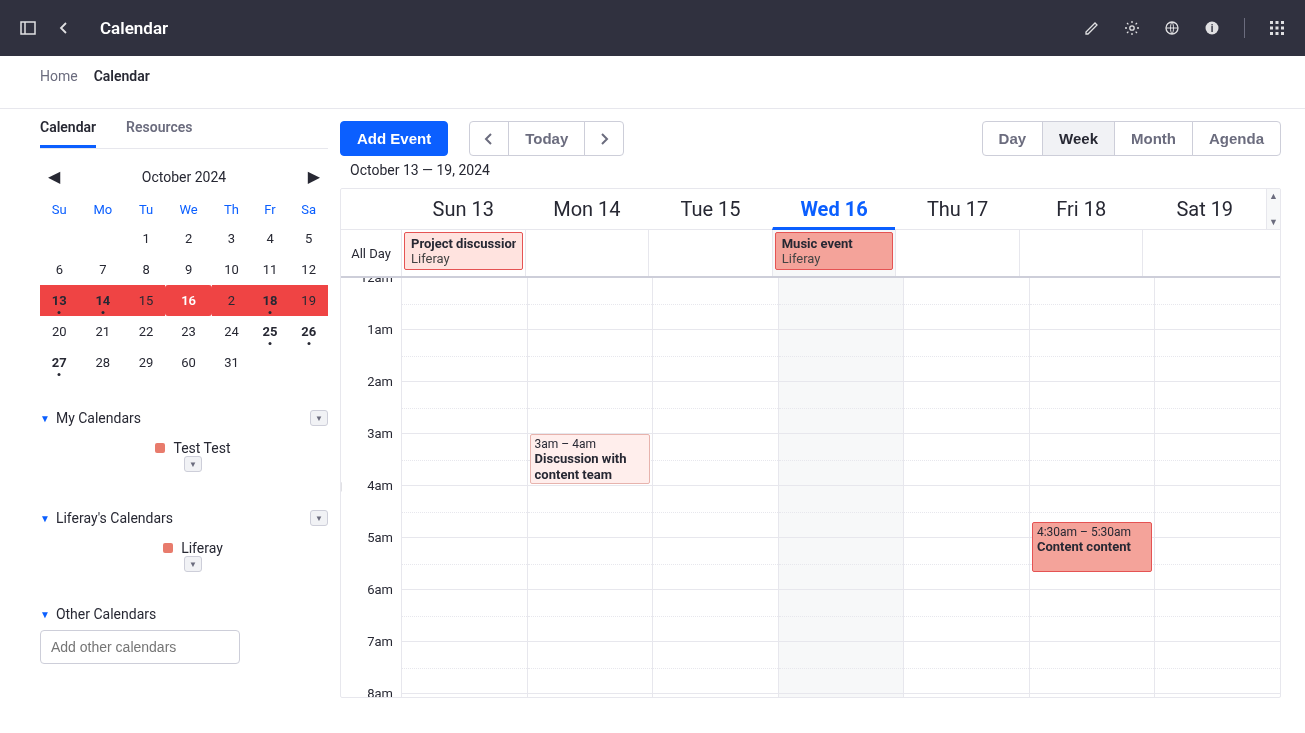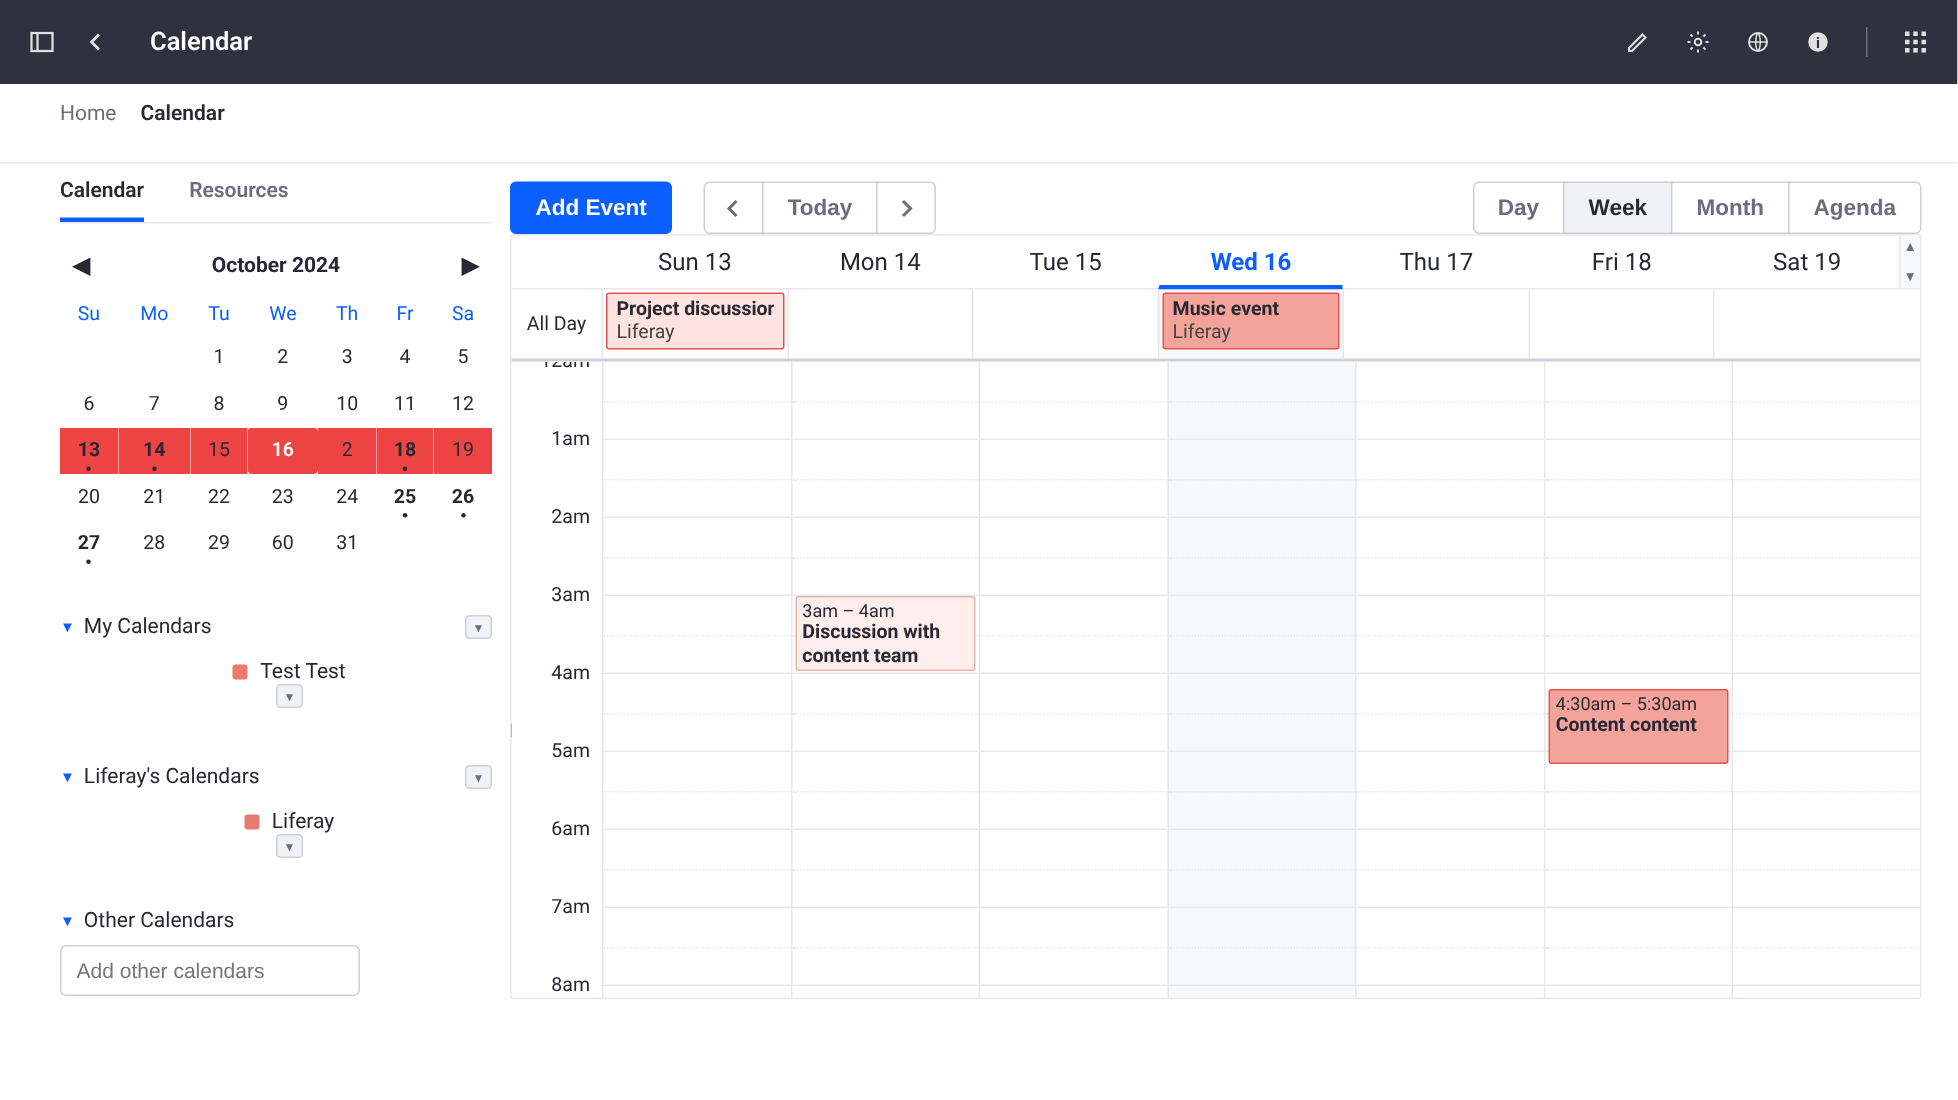--- a/index.html
+++ b/index.html
@@ -13,21 +13,21 @@
 .breadcrumbs { padding: 12px 40px 0; color: #6b6c7e; font-size: 14px; display: flex; gap: 16px; }
 .breadcrumbs .current { color: #272833; font-weight: 600; }
 .content-wrap { display: flex; border-top: 1px solid #e7e7ed; margin-top: 24px; height: calc(100vh - 100px); }
 .sidebar { width: 340px; padding: 0 12px 0 40px; flex-shrink: 0; }
 .tabs { display: flex; border-bottom: 1px solid #e7e7ed; margin-bottom: 14px; }
 .tab { padding: 10px 0; margin-right: 30px; font-weight: 600; color: #6b6c7e; cursor: pointer; border-bottom: 3px solid transparent; }
 .tab.active { color: #272833; border-bottom-color: #0b5fff; }
 .mini-cal { }
 .mini-cal-header { display: flex; align-items: center; justify-content: space-between; padding: 4px 8px 10px; }
 .mini-cal-nav { cursor: pointer; font-size: 16px; }
-.mini-cal-title { font-weight: 700; }
+.mini-cal-title { font-weight: 400; }
 .mini-cal-grid { width: 100%; border-collapse: collapse; }
 .mini-cal-grid th { color: #0b5fff; font-weight: 400; font-size: 13px; padding: 6px 0; text-align: center; }
 .mini-cal-grid td { text-align: center; padding: 8px 0; font-size: 13px; cursor: pointer; position: relative; color: #272833; }
 .mini-cal-grid td.has-dot::after { content: ""; position: absolute; bottom: 2px; left: 50%; transform: translateX(-50%); width: 3px; height: 3px; background: #272833; border-radius: 50%; }
 .mini-cal-grid tr.highlight-row td { background: #ef4444; }
 .mini-cal-grid td.selected { background: #0b9dff; color: #fff; border-radius: 3px; font-weight: 600; }
 .mini-cal-grid td.bold { font-weight: 700; }
 .cal-section { margin-top: 28px; }
 .cal-section-header { display: flex; align-items: center; justify-content: space-between; padding: 4px 0; }
 .cal-section-title { display: flex; align-items: center; gap: 6px; color: #272833; }
@@ -46,21 +46,21 @@
 .btn-group { display: flex; }
 .btn-group .btn { border-radius: 0; margin-left: -1px; }
 .btn-group .btn:first-child { border-top-left-radius: 4px; border-bottom-left-radius: 4px; margin-left: 0; }
 .btn-group .btn:last-child { border-top-right-radius: 4px; border-bottom-right-radius: 4px; }
 .btn.active { background: #f1f2f5; color: #272833; }
 .view-switch { margin-left: auto; justify-content: center; }
 .range-label { padding: 6px 2px 10px 10px; color: #272833; }
 .week-grid { border: 1px solid #e7e7ed; border-radius: 2px; position: relative; display: flex; flex-direction: column; height: 510px; }
 .week-header-row { display: flex; border-bottom: 1px solid #e7e7ed; }
 .time-gutter-head { width: 60px; flex-shrink: 0; }
-.day-head { flex: 1; text-align: center; padding: 8px 0 6px; font-size: 16px; color: #272833; border-left: 1px solid transparent; }
+.day-head { flex: 1; text-align: center; padding: 8px 0 6px; font-size: 20px; color: #272833; border-left: 1px solid transparent; }
 .day-head.today { color: #0b5fff; font-weight: 700; border-bottom: 3px solid #0b5fff; margin-bottom: -1px; }
 .allday-row { display: flex; border-bottom: 2px solid #cdced9; min-height: 48px; position: relative; }
 .allday-label { width: 60px; flex-shrink: 0; display: flex; align-items: center; justify-content: center; font-size: 13px; color: #272833; }
 .allday-cells { flex: 1; display: flex; position: relative; }
 .allday-cell { flex: 1; border-left: 1px solid #e7e7ed; position: relative; }
 .allday-cell.today-col { background: #f7f8f9; }
 .allday-event { position: absolute; top: 2px; left: 2px; right: 2px; border: 1px solid #e55353; background: #ffe3df; border-radius: 2px; padding: 3px 6px; overflow: hidden; }
 .allday-event.strong { background: #f4a39a; }
 .allday-event .ev-title { font-weight: 700; font-size: 13px; white-space: nowrap; overflow: hidden; }
 .allday-event .ev-sub { font-size: 13px; color: #444; }
@@ -279,20 +279,21 @@
             </svg>
           </button>
       </div>
       <div class="btn-group view-switch">
         <button class="btn">Day</button>
         <button class="btn active">Week</button>
         <button class="btn">Month</button>
         <button class="btn">Agenda</button>
       </div>
     </div>
+    <div class="range-label">October 13 — 19, 2024</div>
 
     <div class="week-grid">
       <div class="week-header-row">
         <div class="time-gutter-head"></div>
         <div id="day-heads" style="flex:1;display:flex;">
             <div class="day-head">Sun 13</div>
             <div class="day-head">Mon 14</div>
             <div class="day-head">Tue 15</div>
             <div class="day-head today">Wed 16</div>
             <div class="day-head">Thu 17</div>
@@ -403,21 +404,21 @@
               <div class="day-col">
                 <div class="hour-slot"></div>
                 <div class="hour-slot"></div>
                 <div class="hour-slot"></div>
                 <div class="hour-slot"></div>
                 <div class="hour-slot"></div>
                 <div class="hour-slot"></div>
                 <div class="hour-slot"></div>
                 <div class="hour-slot"></div>
                 <div class="hour-slot"></div>
-                <div class="timed-event strong" style="top: 218px; height: 50px;">
+                <div class="timed-event strong" style="top: 244px; height: 50px;">
                   <div class="ev-time">4:30am – 5:30am</div>
                   <div class="ev-title">Content content</div>
                 </div>
               </div>
               <div class="day-col">
                 <div class="hour-slot"></div>
                 <div class="hour-slot"></div>
                 <div class="hour-slot"></div>
                 <div class="hour-slot"></div>
                 <div class="hour-slot"></div>

